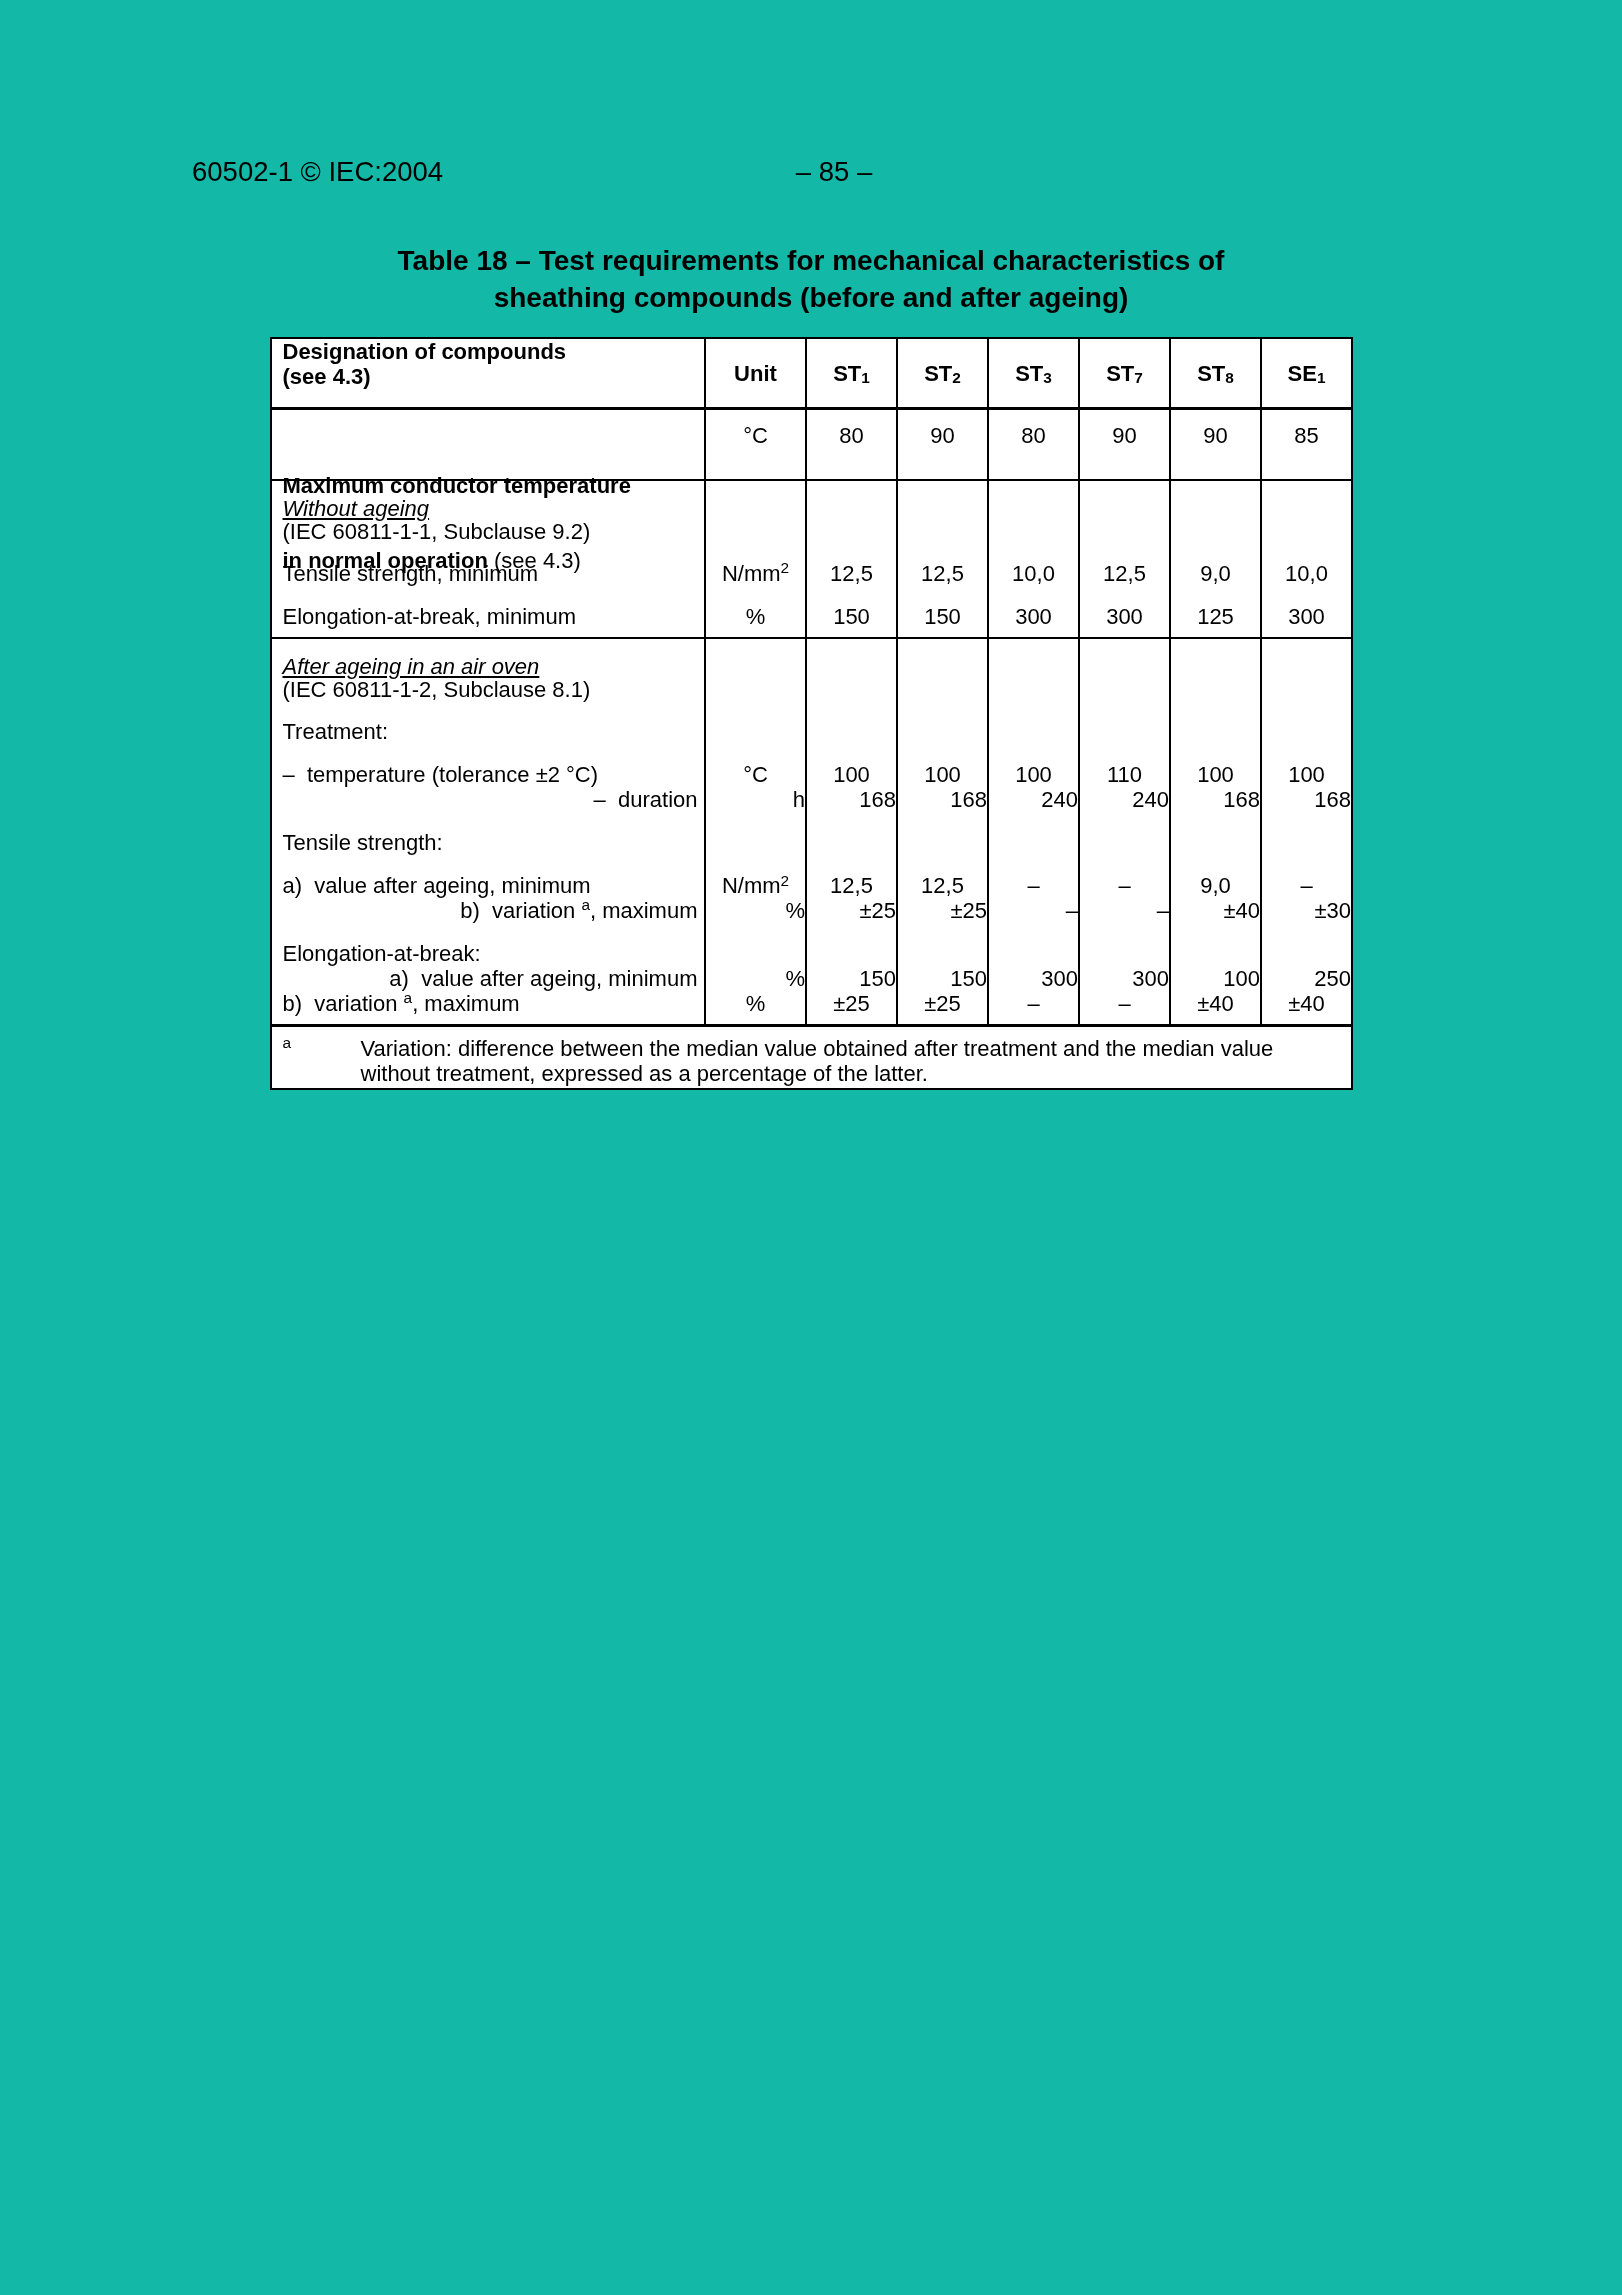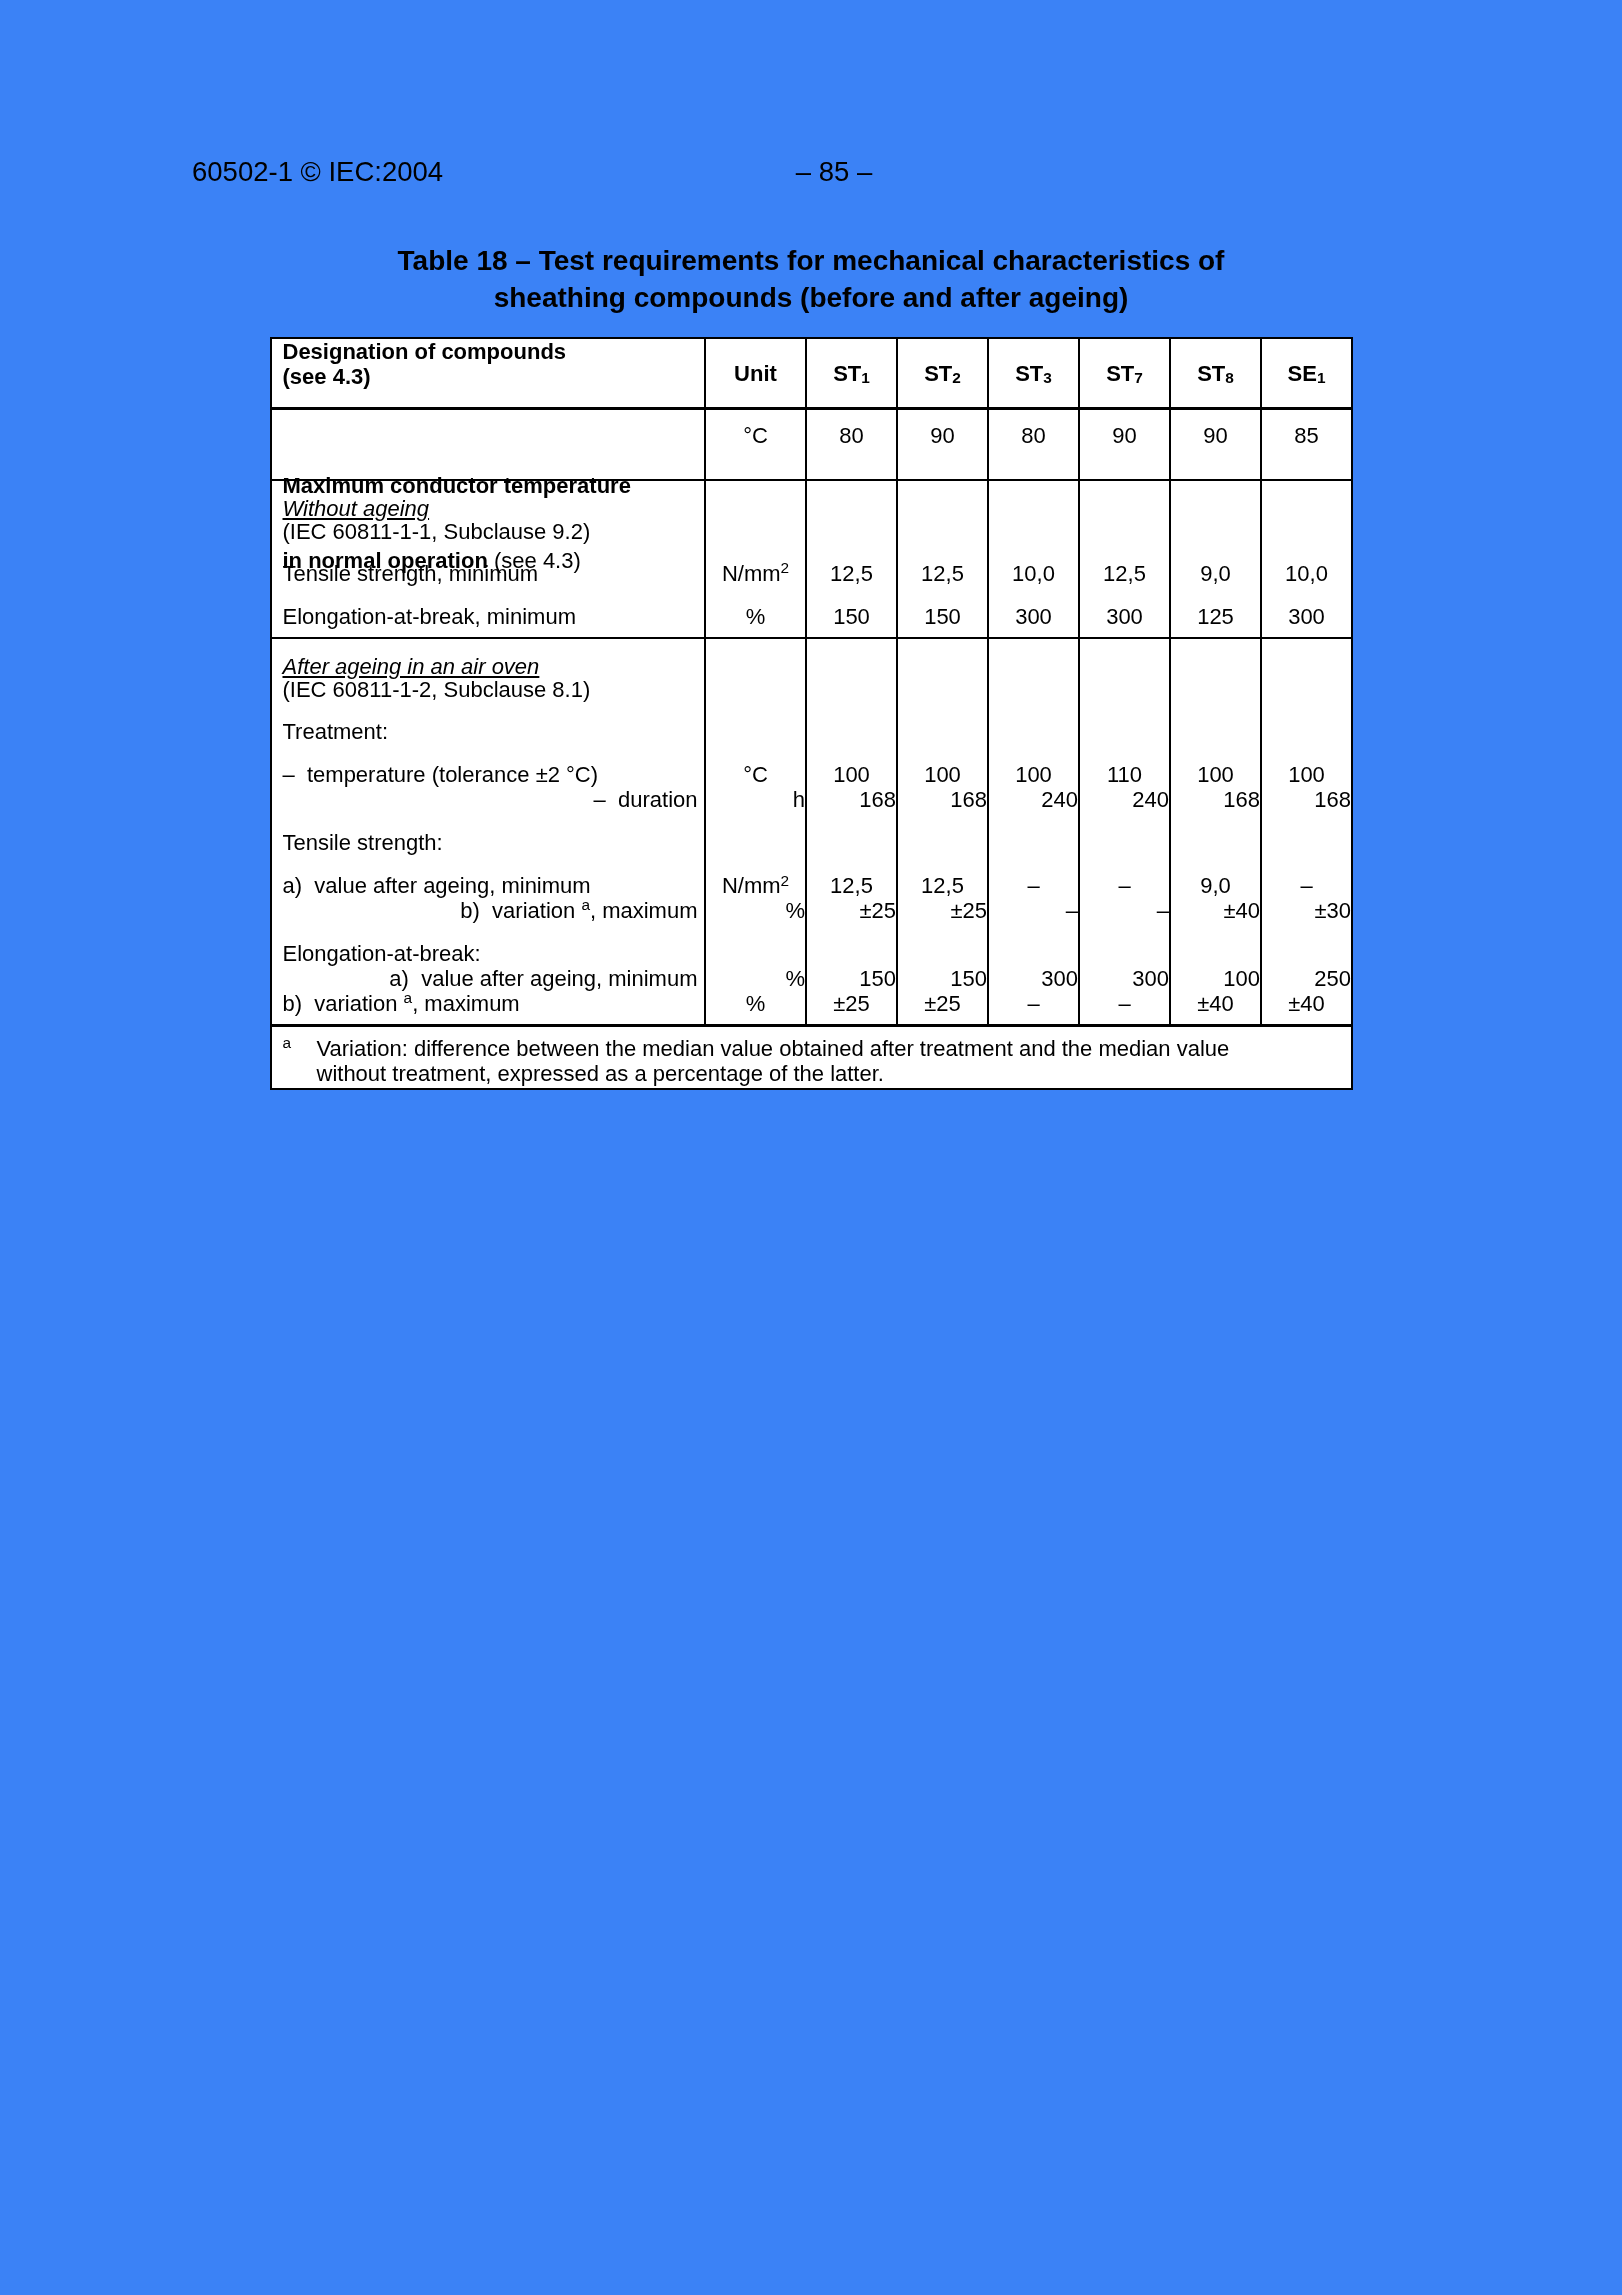--- a/index.html
+++ b/index.html
@@ -1,19 +1,19 @@
 <!DOCTYPE html>
 <html style="font-size:10.5px"><head>
 <meta charset="utf-8">
 <style>
   html,body{margin:0;padding:0;background:#e8e8e8;}
   .page{
     position:relative;
     width:1622px;height:2295px;
-    background:#3b82f6;
+    background:#14b8a6;
     font-family:"Liberation Sans",sans-serif;
     color:#000;
     overflow:hidden;
   }
   .doc-ref{
     position:absolute;left:192px;top:157px;
     font-size:27.5px;line-height:29px;white-space:pre;
   }
   .page-num{
     position:absolute;left:0;right:0;top:157px;
@@ -48,21 +48,21 @@
   .hd-lab{display:flex;flex-direction:column;align-items:flex-start;justify-content:center;}
   .Lm{height:69px;padding-top:13px;}
   .L1{height:38px;padding-top:14.4px;}
   .L2{height:23.6px;}
   .Lg{height:43px;padding-top:18.3px;}
   .Ln{height:25px;text-align:right;}
   .Lge{height:51px;padding-top:18.3px;}
   .Lne{height:33px;}
   .Lf{height:61px;padding:9.2px 26px 0 10.5px;display:flex;align-items:flex-start;}
   .fn-marker{flex:0 0 34px;}
-  .fn-text{max-width:935px;}
+  .fn-text{max-width:935px;margin-left:44px;}
 </style>
 </head>
 <body>
 
 <div class="page">
 
   <div class="doc-ref">60502-1 © IEC:2004</div>
   <div class="page-num">– 85 –</div>
 
   <div class="title">

